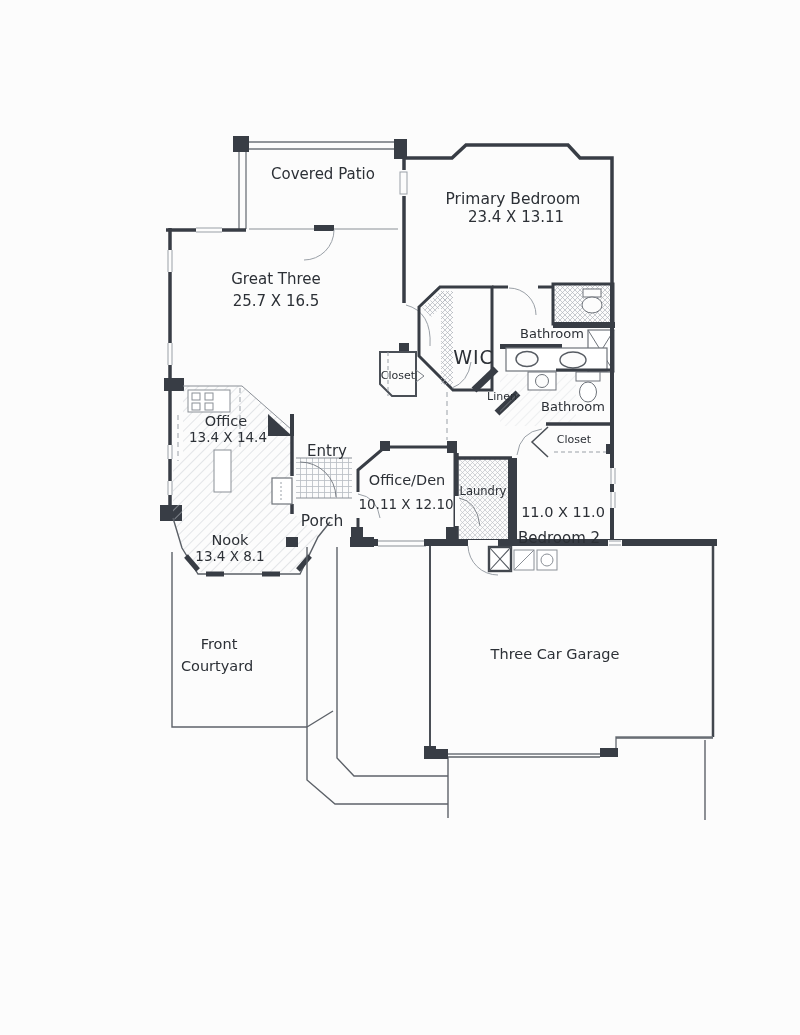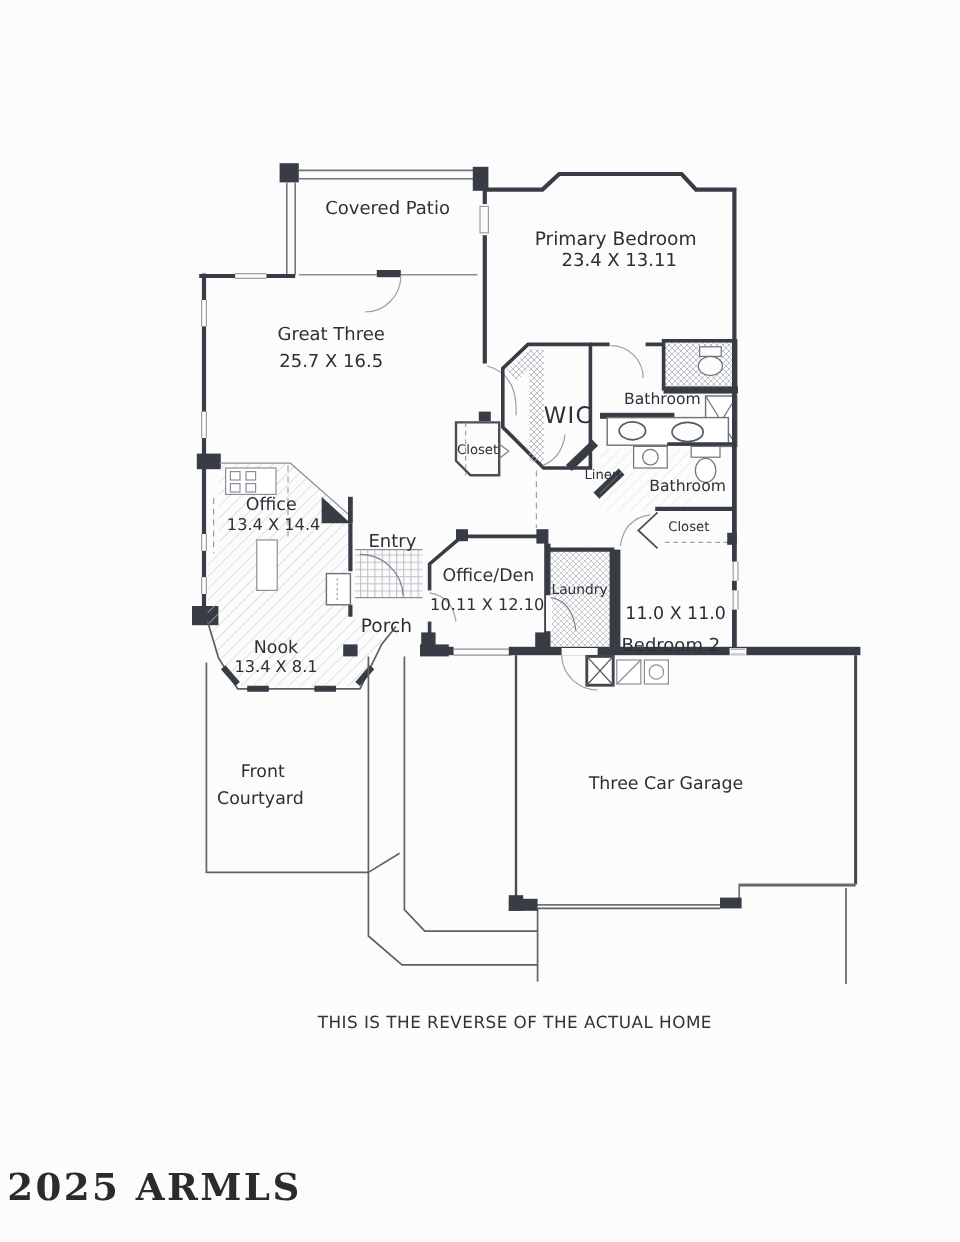--- a/index.html
+++ b/index.html
@@ -199,21 +199,21 @@
   </svg>
 
   <div class="lbl fs15" style="left:323px;top:174px;">Covered Patio</div>
 
   <div class="lbl fs155" style="left:513px;top:200px;">Primary Bedroom</div>
   <div class="lbl fs15" style="left:516px;top:217px;">23.4 X 13.11</div>
 
   <div class="lbl fs15" style="left:276px;top:279px;">Great Three</div>
   <div class="lbl fs15" style="left:276px;top:301px;">25.7 X 16.5</div>
 
-  <div class="lbl fs19" style="left:466px;top:347px;padding-left:15px;">WIC</div>
+  <div class="lbl fs19" style="left:466px;top:357px;padding-left:15px;">WIC</div>
 
   <div class="lbl fs13" style="left:552px;top:333px;">Bathroom</div>
   <div class="lbl fs11" style="left:502px;top:396px;">Linen</div>
   <div class="lbl fs13" style="left:573px;top:406px;">Bathroom</div>
   <div class="lbl fs11" style="left:398px;top:375px;">Closet</div>
   <div class="lbl fs11" style="left:574px;top:439px;">Closet</div>
 
   <div class="lbl fs145" style="left:226px;top:421px;">Office</div>
   <div class="lbl fs14" style="left:228px;top:438px;">13.4 X 14.4</div>
 
@@ -230,16 +230,14 @@
   <div class="lbl fs12" style="left:483px;top:492px;">Laundry</div>
 
   <div class="lbl fs15" style="left:559px;top:490px;margin-top:48px;">Bedroom 2</div>
   <div class="lbl fs145" style="left:563px;top:512px;">11.0 X 11.0</div>
 
   <div class="lbl fs145" style="left:219px;top:644px;">Front</div>
   <div class="lbl fs145" style="left:217px;top:666px;">Courtyard</div>
 
   <div class="lbl fs145" style="left:555px;top:654px;">Three Car Garage</div>
 
-  <div class="note" style="left:429px;top:853px;">THIS IS THE REVERSE OF THE ACTUAL HOME</div>
-  <div class="watermark">2025 ARMLS</div>
 
 </div>
 
 </body></html>

